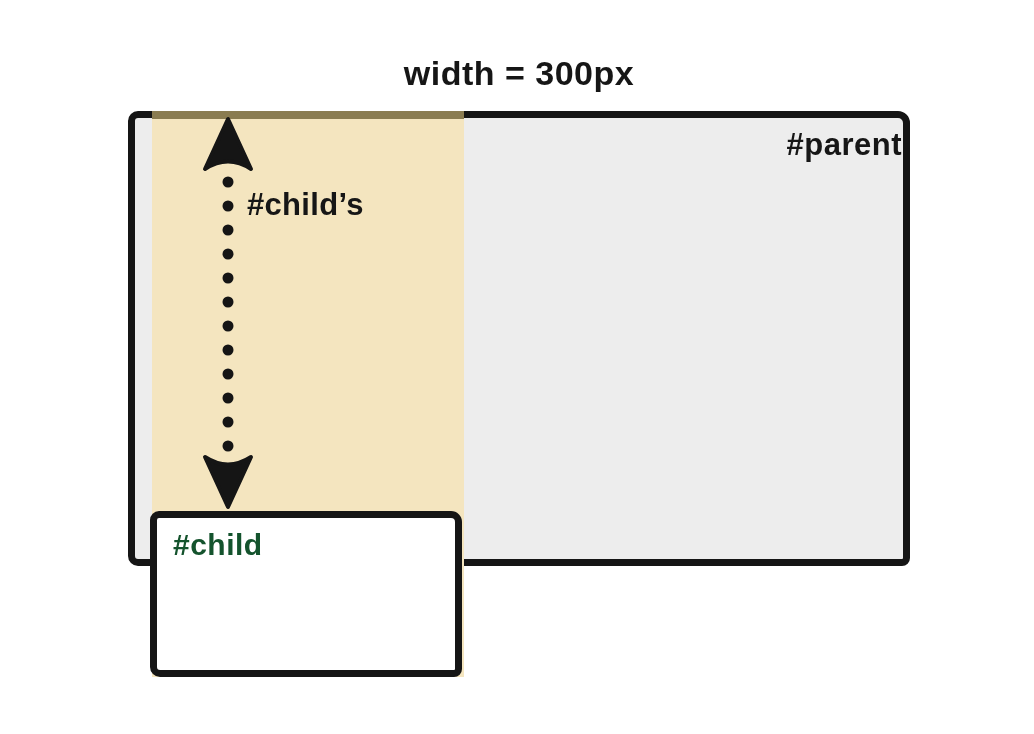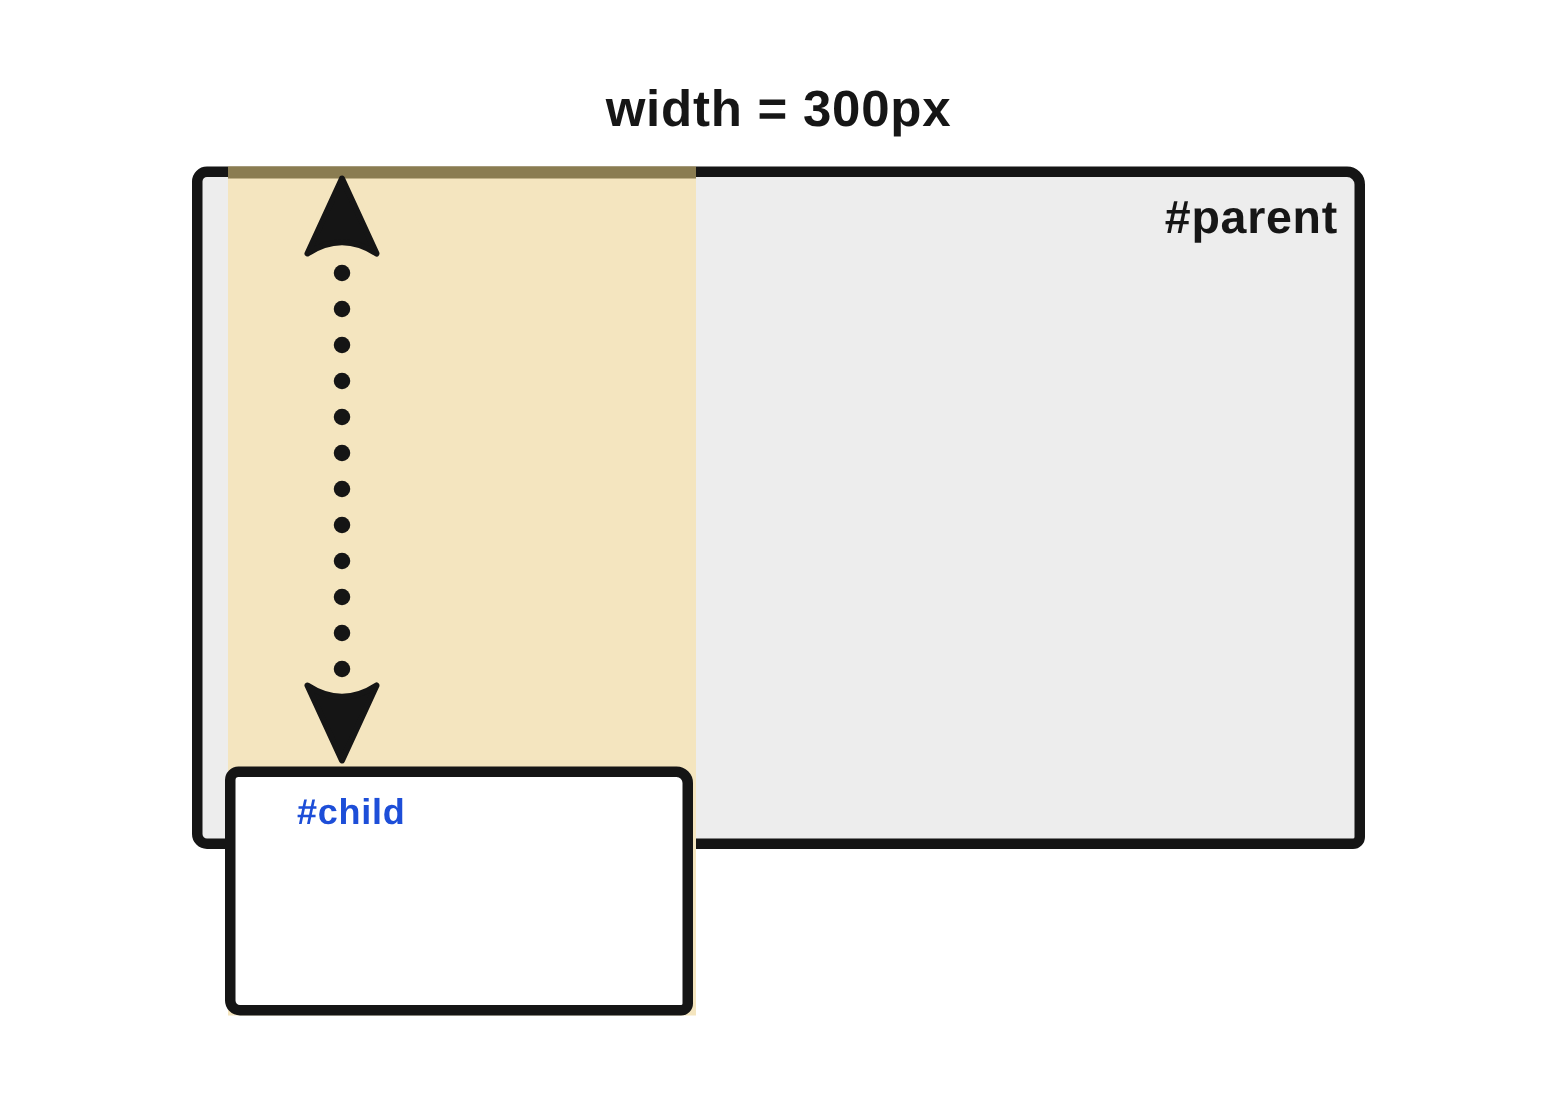--- a/index.html
+++ b/index.html
@@ -35,21 +35,21 @@
     height: 455px;
     box-sizing: border-box;
     background: #ededed;
     border: 7px solid #151515;
     border-radius: 10px 12px 8px 10px;
     z-index: 1;
   }
   .parent-label {
     position: absolute;
     top: 127px;
-    right: 140px;
+    right: 130px;
     font-size: 31px;
     font-weight: 600;
     letter-spacing: 0.5px;
     z-index: 3;
     color: #161616;
   }
   .margin-strip {
     position: absolute;
     left: 152px;
     top: 111px;
@@ -93,26 +93,26 @@
     width: 312px;
     height: 166px;
     box-sizing: border-box;
     background: #ffffff;
     border: 7px solid #151515;
     border-radius: 9px 11px 8px 10px;
     z-index: 4;
   }
   .child-label {
     position: absolute;
-    left: 41px;
+    left: 16px;
     top: 10px;
-    font-size: 24px;
+    font-size: 30px;
     font-weight: 600;
     letter-spacing: 0.5px;
-    color: #1d4ed8;
+    color: #14532d;
   }
 </style>
 </head>
 <body>
 
 <div class="canvas">
 
   <div class="diagram-title">width = 300px</div>
 
   <div class="parent-box"></div>
@@ -136,20 +136,21 @@
       <circle cx="32" cy="212" r="5.5"></circle>
       <circle cx="32" cy="236" r="5.5"></circle>
       <circle cx="32" cy="260" r="5.5"></circle>
       <circle cx="32" cy="284" r="5.5"></circle>
       <circle cx="32" cy="308" r="5.5"></circle>
       <circle cx="32" cy="332" r="5.5"></circle>
     </g>
   </svg>
 
   <div class="margin-annotation">
+    <div>#child’s</div>
   </div>
 
   <div class="parent-label">#parent</div>
 
   <div class="child-box">
     <div class="child-label">#child</div>
   </div>
 
 </div>
 

